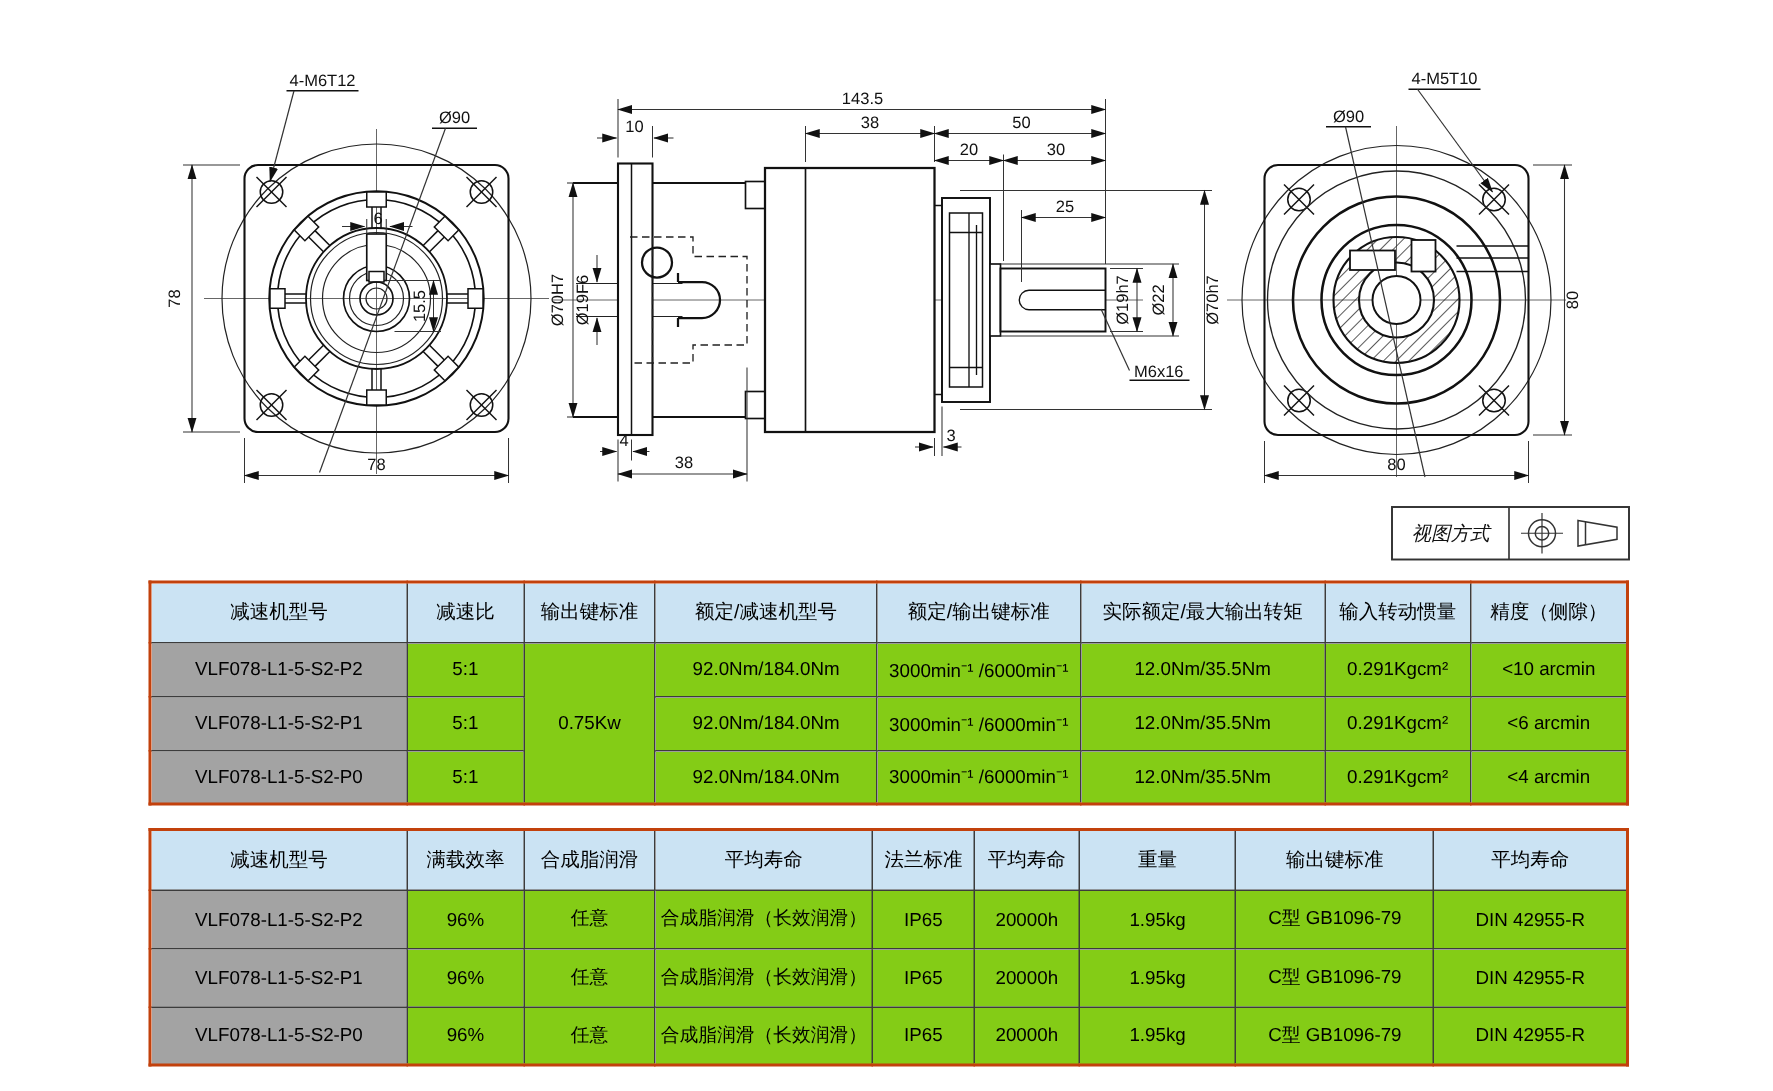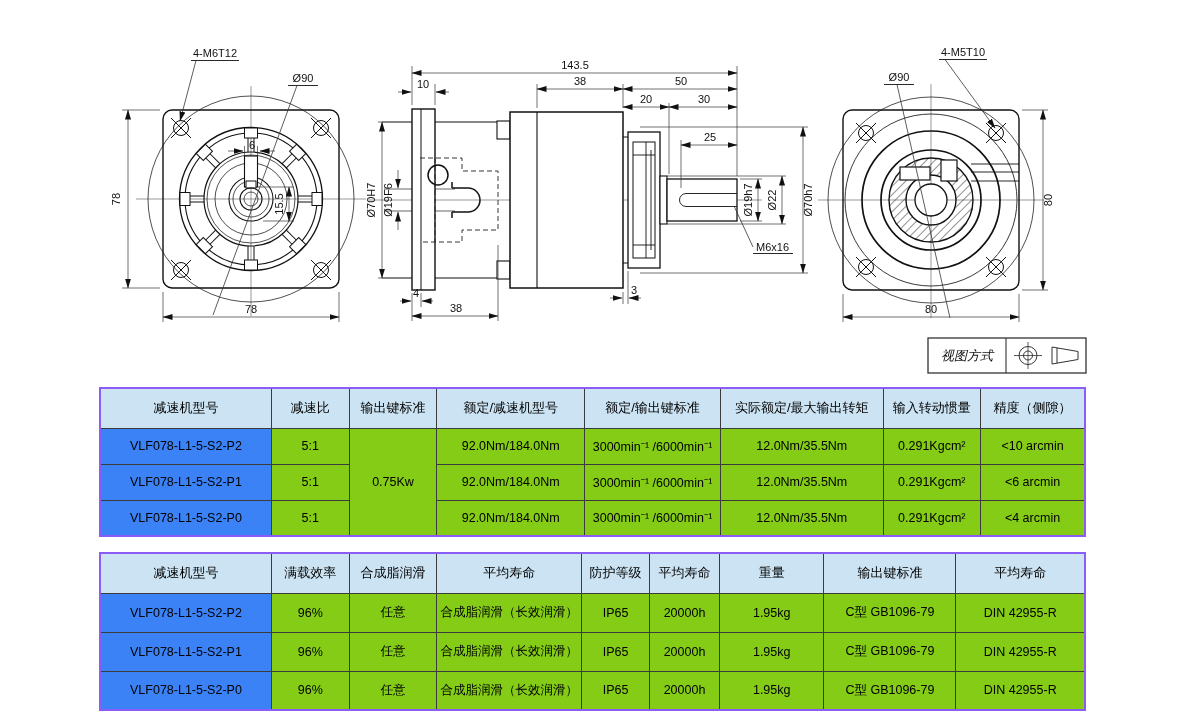--- a/index.html
+++ b/index.html
@@ -5,23 +5,23 @@
   html,body{margin:0;padding:0;background:#ffffff;}
   body{width:1182px;height:727px;position:relative;font-family:"Liberation Sans",sans-serif;color:#111;}
   .drawing-area{position:absolute;left:0;top:0;width:1182px;height:382px;}
   svg text{font-family:"Liberation Sans","DejaVu Sans",sans-serif;font-size:11px;fill:#111;}
   svg text.vt{font-size:11px;}
   svg text.cn{font-size:13px;font-style:italic;}
 
   .tbl{position:absolute;left:99px;width:987px;border-collapse:collapse;table-layout:fixed;
        font-family:"Liberation Sans",sans-serif;font-size:12.5px;color:#000;}
   .tbl td{border:1px solid #3c3c3c;text-align:center;vertical-align:middle;padding:0 3px;overflow:hidden;}
-  .tbl{border:2px solid #8b5cf6;}
+  .tbl{border:2px solid #c2410c;}
   .tbl tr.hd td{background:#cbe3f3;font-size:13px;}
-  .tbl td.model{background:#3b82f6;margin-left:16px;}
+  .tbl td.model{background:#a3a3a3;margin-left:16px;}
   .tbl td.val{background:#84cc16;}
   #table1{top:387px;}
   #table2{top:552px;}
   #table1 tr.hd{height:40px;}
   #table1 tr.dr{height:36px;}
   #table2 tr.hd{height:40px;}
   #table2 tr.dr{height:39px;}
 </style>
 </head>
 <body>
@@ -423,21 +423,21 @@
       <col style="width:10.6%">
       <col style="width:13.4%">
       <col style="width:13.1%">
   </colgroup>
   <tbody>
       <tr class="hd">
     <td>减速机型号</td>
     <td>满载效率</td>
     <td>合成脂润滑</td>
     <td>平均寿命</td>
-    <td>防护等级</td>
+    <td>法兰标准</td>
     <td>平均寿命</td>
     <td>重量</td>
     <td>输出键标准</td>
     <td>平均寿命</td>
   </tr>
   <tr class="dr">
     <td class="model">VLF078-L1-5-S2-P2</td>
     <td class="val">96%</td>
     <td class="val">任意</td>
     <td class="val">合成脂润滑（长效润滑）</td>

